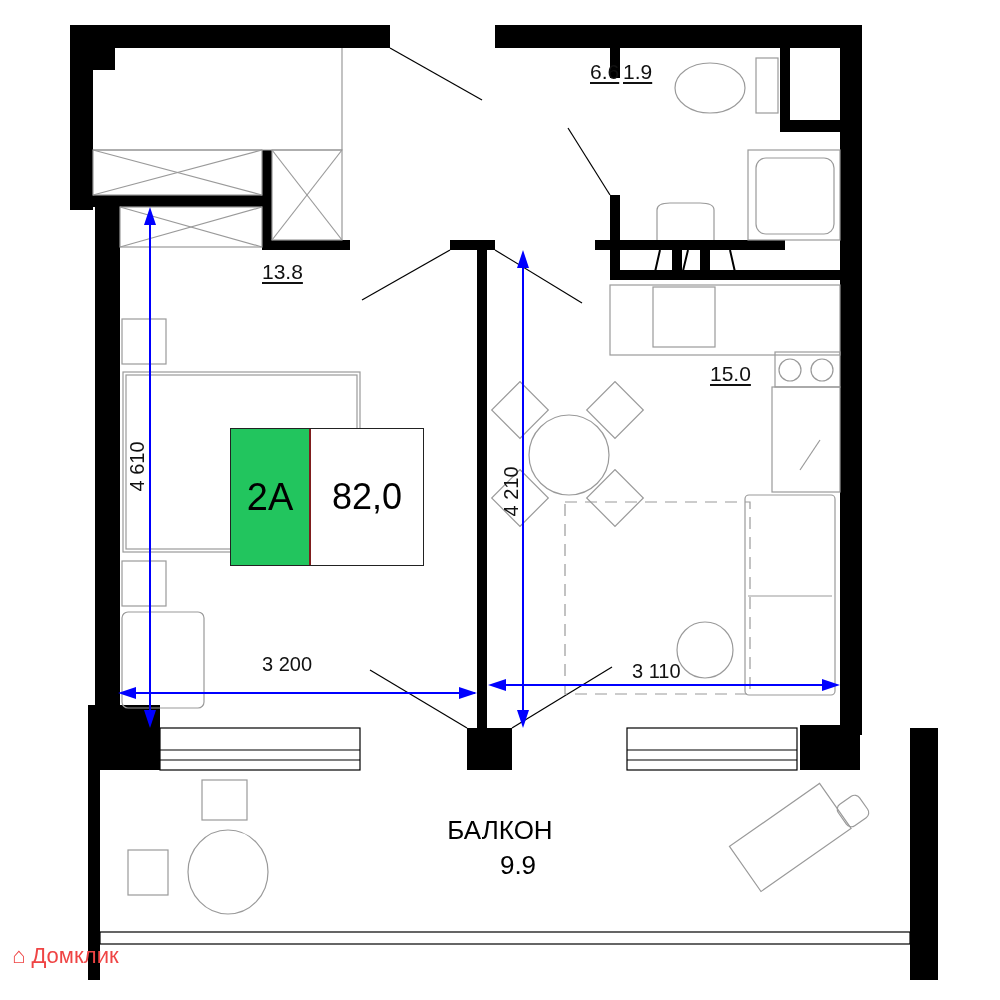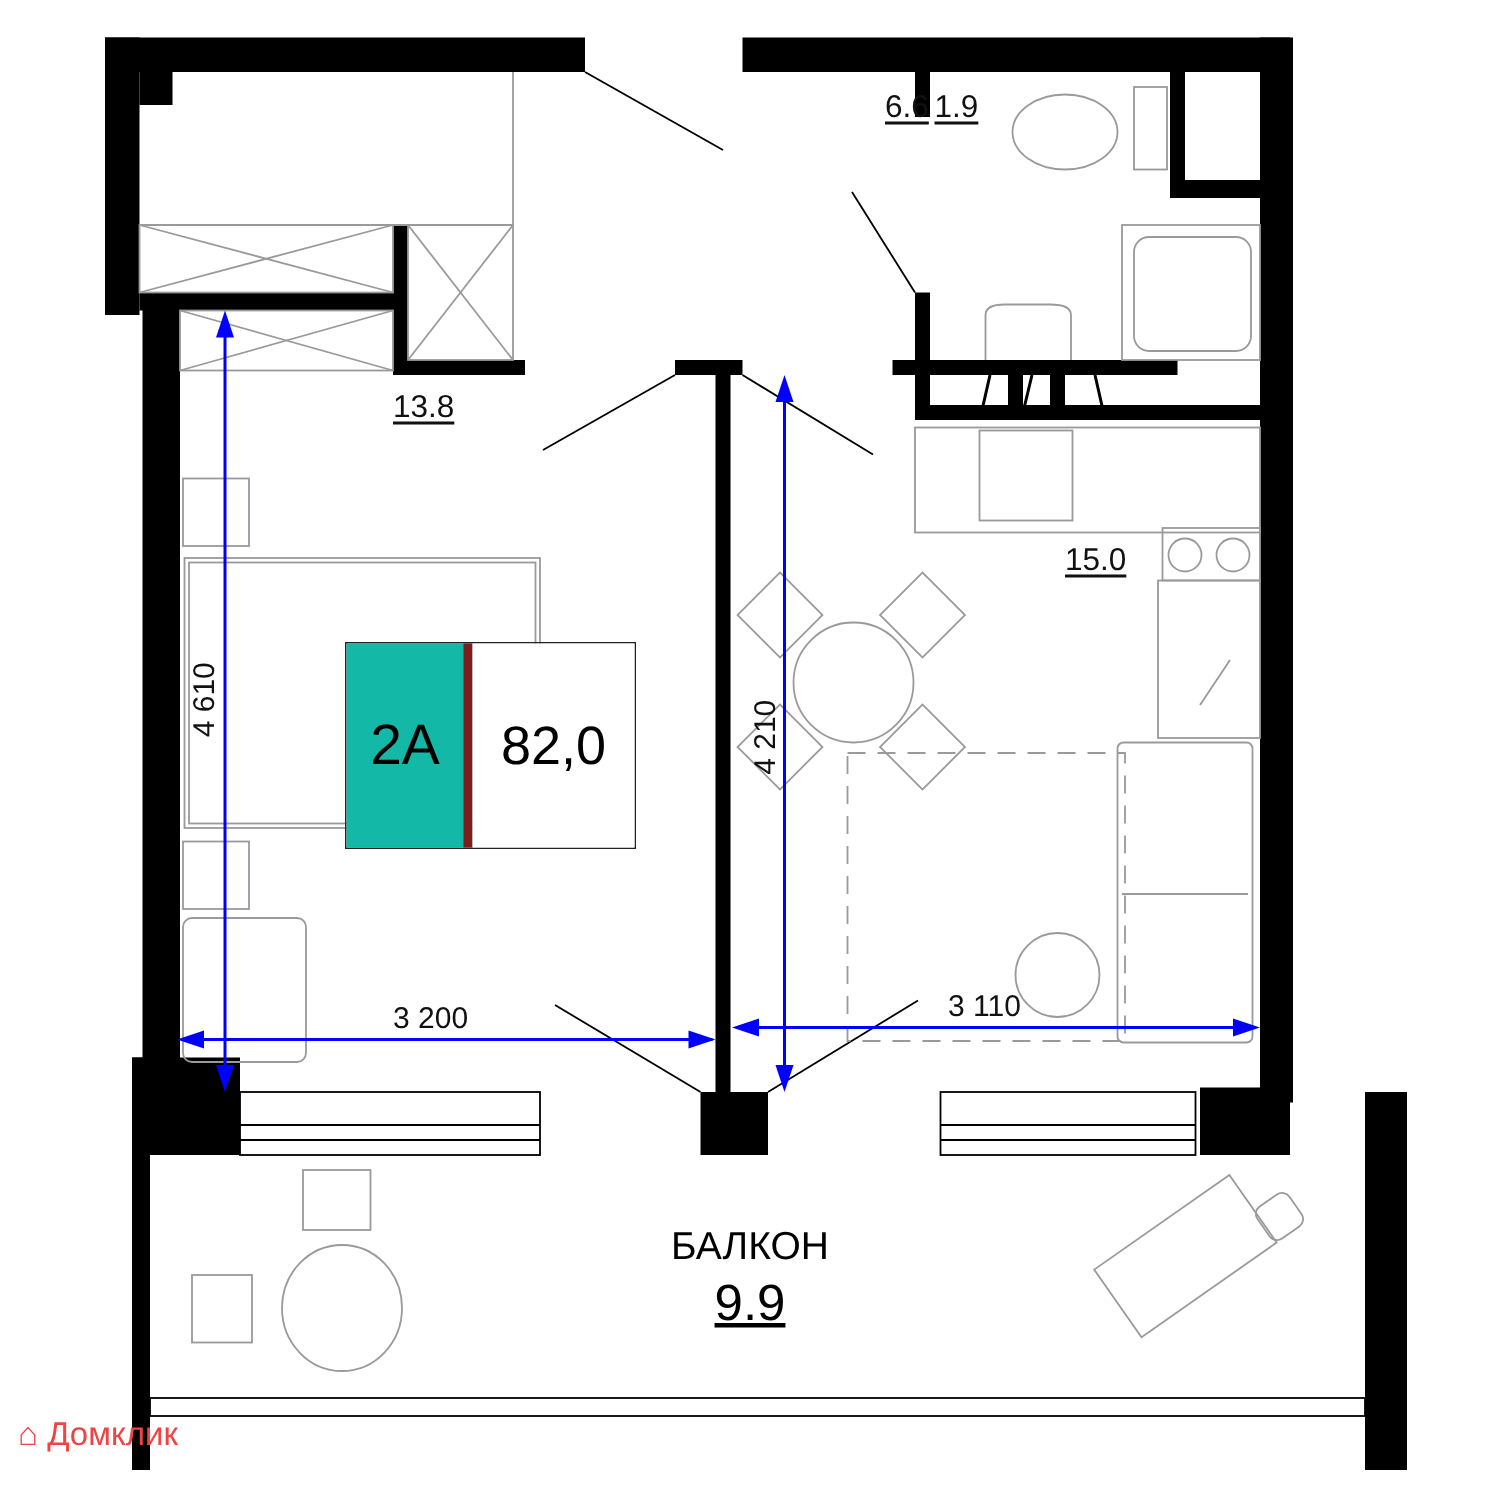--- a/index.html
+++ b/index.html
@@ -3,24 +3,24 @@
 <meta charset="utf-8">
 <style>
   html, body { margin:0; padding:0; background:#ffffff; }
   body { width:1000px; height:1000px; position:relative; overflow:hidden; font-family:"Liberation Sans", sans-serif; }
   #plan { position:absolute; left:0; top:0; width:1000px; height:1000px; }
   .lbl { position:absolute; font-family:"Liberation Sans", sans-serif; color:#111; }
   .area { font-size:21px; text-decoration:underline; text-underline-offset:3px; }
   .dim { font-size:20px; }
   .rot { transform-origin:center; transform:rotate(-90deg); }
   .badge { position:absolute; left:230px; top:428px; width:192px; height:136px; border:1px solid #222; display:flex; }
-  .badge .code { width:78px; background:#14b8a6; border-right:6px solid #7f1d1d; display:flex; align-items:center; justify-content:center; font-size:38px; }
+  .badge .code { width:78px; background:#22c55e; border-right:2px solid #7f1d1d; display:flex; align-items:center; justify-content:center; font-size:38px; }
   .badge .total { flex:1; background:#fff; display:flex; align-items:center; justify-content:center; font-size:36px; }
   .balcony-title { position:absolute; left:420px; top:815px; width:160px; text-align:center; font-size:26px; }
-  .balcony-area { position:absolute; left:420px; top:850px; width:160px; text-align:center; font-size:34px;text-decoration:underline; }
+  .balcony-area { position:absolute; left:438px; top:850px; width:160px; text-align:center; font-size:26px; }
   .watermark { position:absolute; left:12px; top:943px; font-size:22px; color:#ef4444; font-weight:normal; }
 </style>
 </head>
 <body>
 
 <svg id="plan" viewBox="0 0 1000 1000" xmlns="http://www.w3.org/2000/svg">
 
   <g fill="#000">
 
     <rect x="70" y="25" width="320" height="23"></rect>
@@ -149,21 +149,21 @@
     <polygon points="840,685 822,679 822,691" stroke="none"></polygon>
   </g>
 </svg>
 
 <span class="lbl area" style="left:262px; top:260px;">13.8</span>
 <span class="lbl area" style="left:562px; top:60px;margin-left:28px;">6.6</span>
 <span class="lbl area" style="left:623px; top:60px;">1.9</span>
 <span class="lbl area" style="left:710px; top:362px;">15.0</span>
 
 <span class="lbl dim rot" style="left:112px; top:455px;">4 610</span>
-<span class="lbl dim" style="left:262px; top:668px;">3 200</span>
+<span class="lbl dim" style="left:262px; top:653px;">3 200</span>
 <span class="lbl dim rot" style="left:486px; top:480px;">4 210</span>
 <span class="lbl dim" style="left:632px; top:660px;">3 110</span>
 
 <div class="badge">
   <div class="code">2A</div>
   <div class="total">82,0</div>
 </div>
 
 <div class="balcony-title">БАЛКОН</div>
 <div class="balcony-area">9.9</div>

